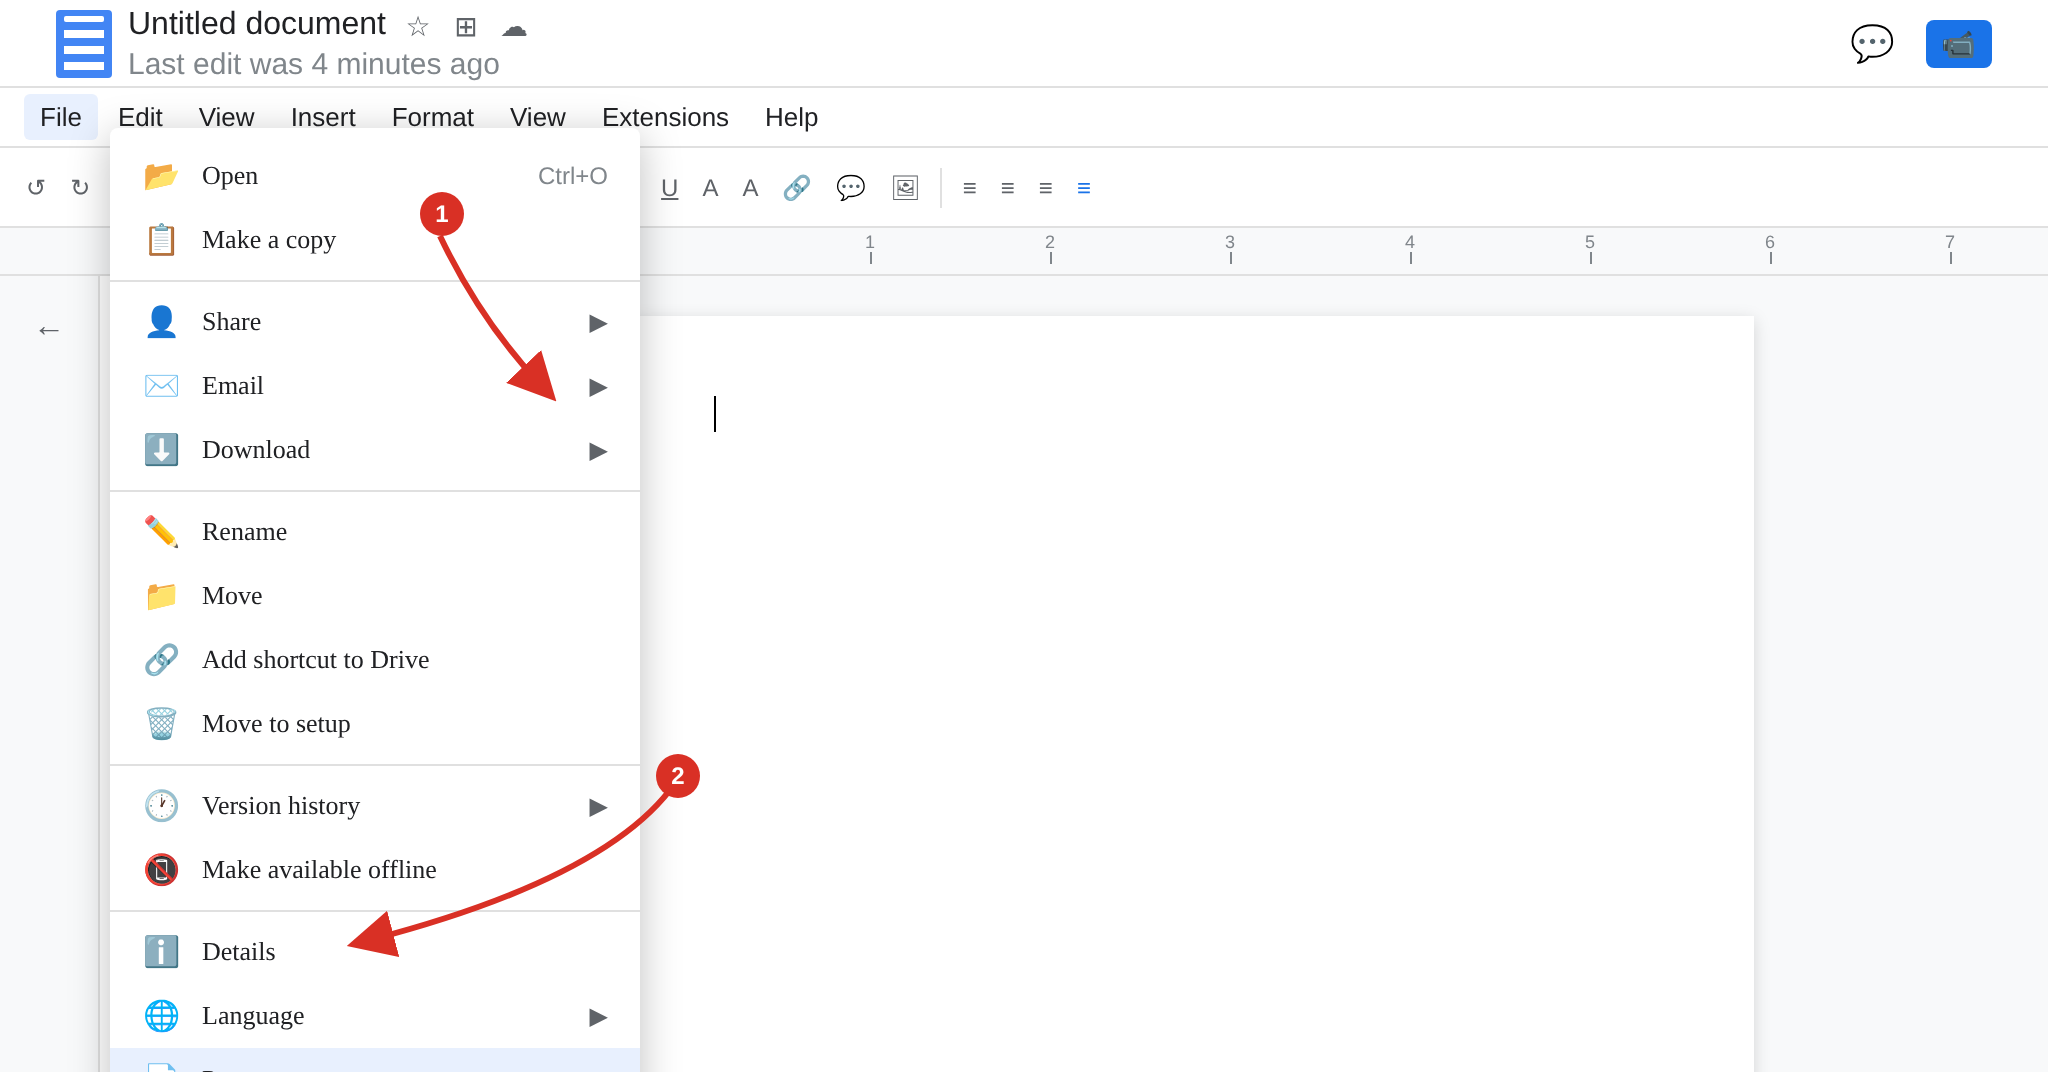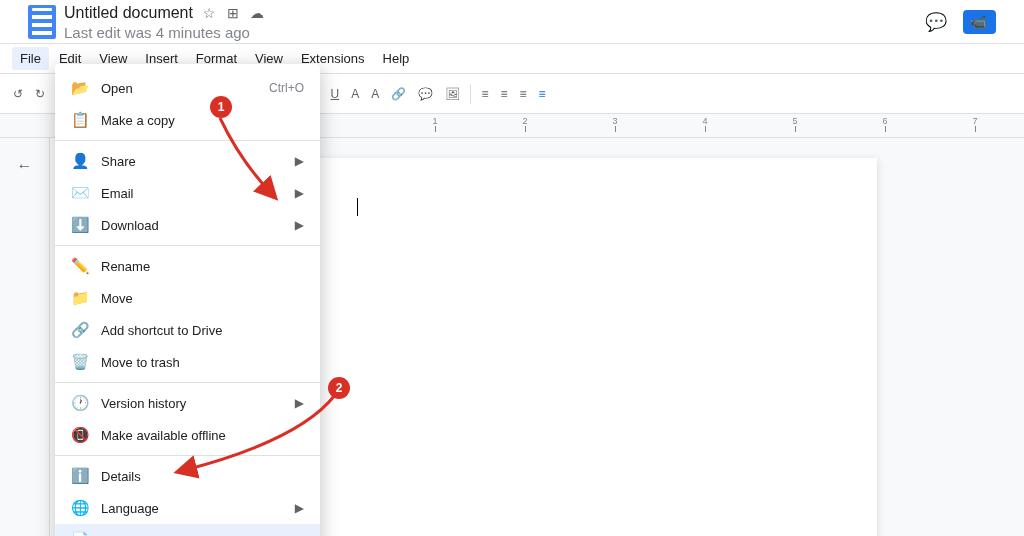--- a/index.html
+++ b/index.html
@@ -199,21 +199,21 @@
       display: flex; align-items: center; padding: 6px 16px;
       font-size: 13px; color: #202124; cursor: pointer;
       position: relative;
     }
     .dropdown-item.highlighted { background: #e8f0fe; }
     .dropdown-item .item-icon {
       width: 20px; height: 20px; margin-right: 10px;
       display: flex; align-items: center; justify-content: center;
       color: #5f6368; font-size: 15px; flex-shrink: 0;
     }
-    .dropdown-item .item-label { flex: 1; }
+    .dropdown-item .item-label { flex: 1; font-family: Liberation Serif, serif; }
     .dropdown-item .item-shortcut { color: #80868b; font-size: 12px; }
     .dropdown-item .item-arrow { color: #5f6368; font-size: 12px; margin-left: 4px; }
 
     
     .annotation {
       position: absolute; z-index: 2000; pointer-events: none;
     }
     .circle-num {
       width: 22px; height: 22px; border-radius: 50%;
       background: #d93025; color: #fff; font-size: 12px; font-weight: bold;
@@ -368,21 +368,21 @@
     <div class="dropdown-item">
       <span class="item-icon">📁</span>
       <span class="item-label">Move</span>
     </div>
     <div class="dropdown-item">
       <span class="item-icon">🔗</span>
       <span class="item-label">Add shortcut to Drive</span>
     </div>
     <div class="dropdown-item">
       <span class="item-icon">🗑️</span>
-      <span class="item-label">Move to trash</span>
+      <span class="item-label">Move to setup</span>
     </div>
   </div>
 
   <div class="menu-section">
     <div class="dropdown-item">
       <span class="item-icon">🕐</span>
       <span class="item-label">Version history</span>
       <span class="item-arrow">▶</span>
     </div>
     <div class="dropdown-item">

